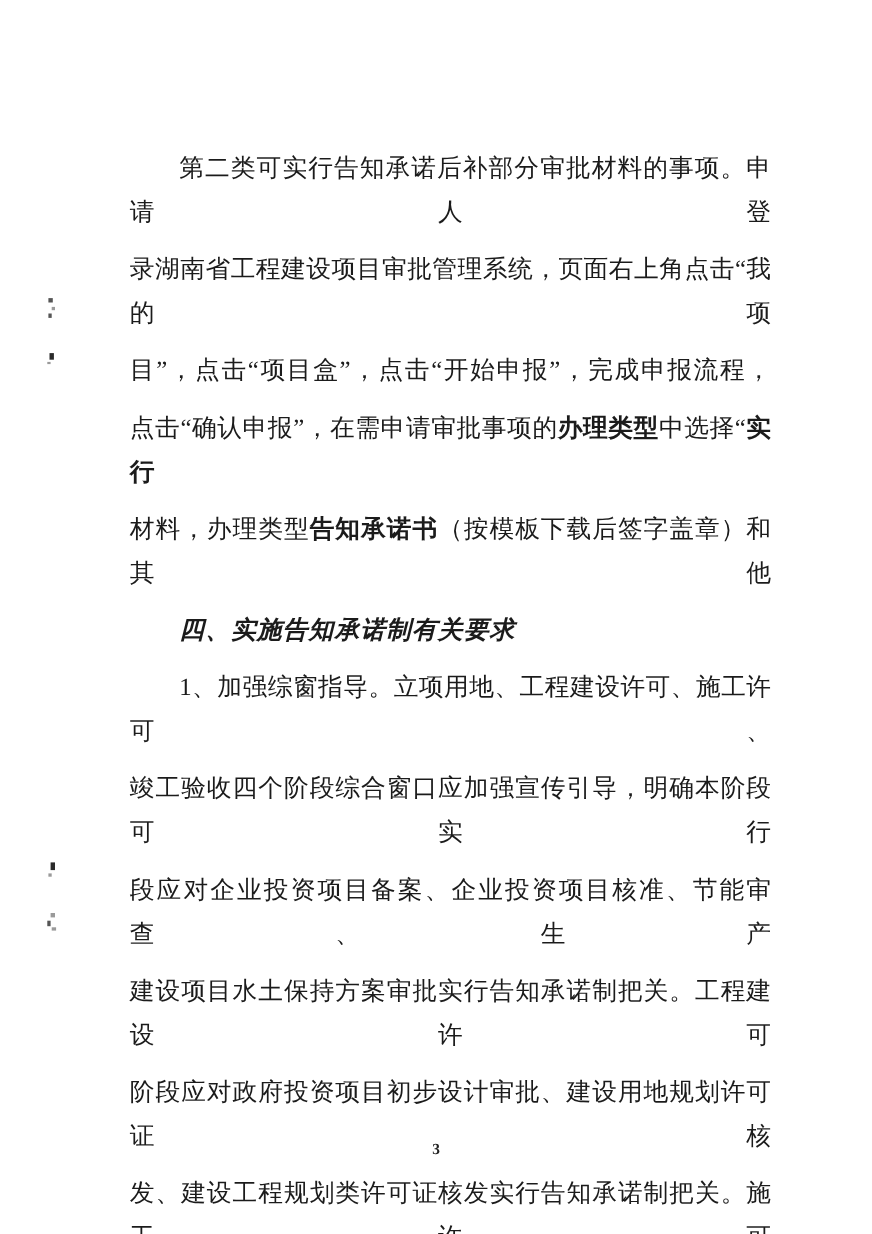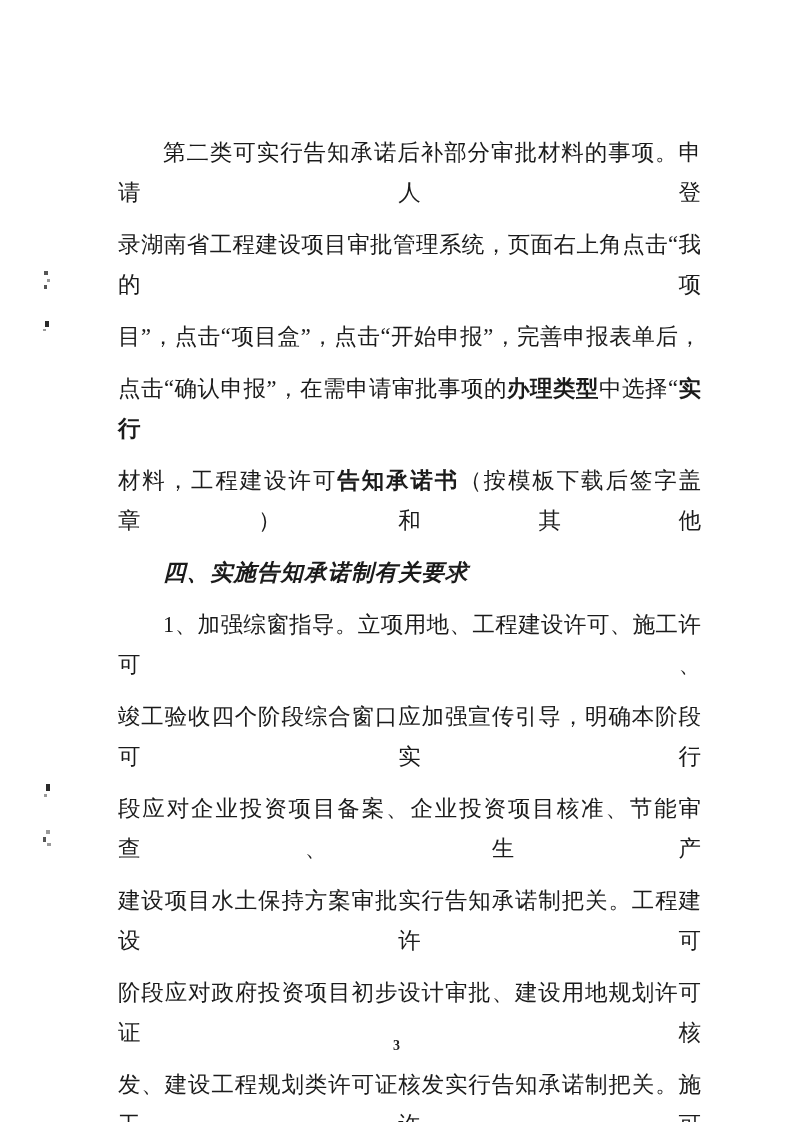--- a/index.html
+++ b/index.html
@@ -66,23 +66,23 @@
 </style>
 </head>
 <body>
 
 <div class="page">
 
   <div class="content">
 
     <p class="line indent justify"><span>第二类可实行告知承诺后补部分审批材料的事项。申请人登</span></p>
     <p class="line justify"><span>录湖南省工程建设项目审批管理系统，页面右上角点击“我的项</span></p>
-    <p class="line justify"><span>目”，点击“项目盒”，点击“开始申报”，完善申报表单后，</span></p>
+    <p class="line justify"><span>目”，点击“项目盒”，点击“开始申报”，完成申报流程，</span></p>
     <p class="line justify"><span>点击“确认申报”，在需申请审批事项的</span><span class="bold">办理类型</span><span>中选择“</span><span class="bold">实行</span></p>
-    <p class="line justify"><span>材料，工程建设许可</span><span class="bold">告知承诺书</span><span>（按模板下载后签字盖章）和其他</span></p>
+    <p class="line justify"><span>材料，办理类型</span><span class="bold">告知承诺书</span><span>（按模板下载后签字盖章）和其他</span></p>
 
     <p class="line indent heading"><span>四、实施告知承诺制有关要求</span></p>
 
     <p class="line indent justify"><span>1、加强综窗指导。立项用地、工程建设许可、施工许可、</span></p>
     <p class="line justify"><span>竣工验收四个阶段综合窗口应加强宣传引导，明确本阶段可实行</span></p>
     <p class="line justify"><span>段应对企业投资项目备案、企业投资项目核准、节能审查、生产</span></p>
     <p class="line justify"><span>建设项目水土保持方案审批实行告知承诺制把关。工程建设许可</span></p>
     <p class="line justify"><span>阶段应对政府投资项目初步设计审批、建设用地规划许可证核</span></p>
     <p class="line justify"><span>发、建设工程规划类许可证核发实行告知承诺制把关。施工许可</span></p>
 

